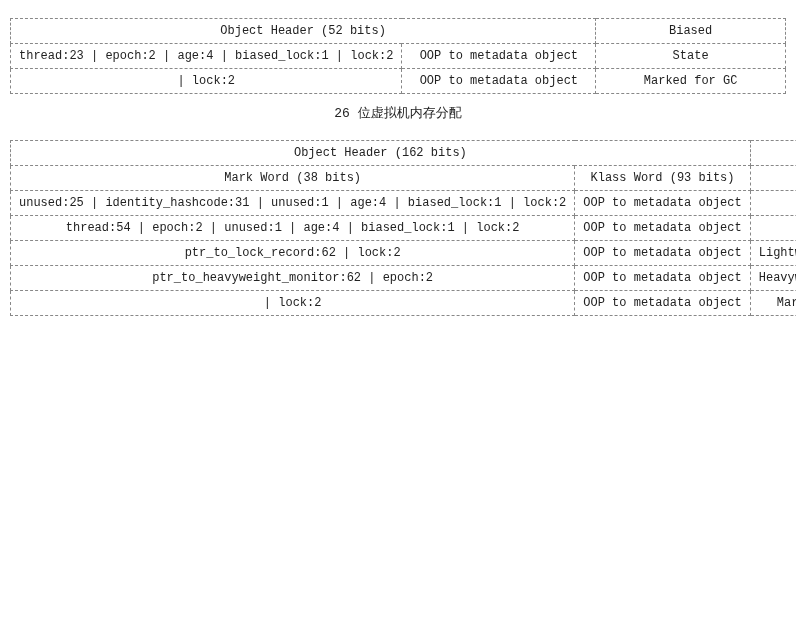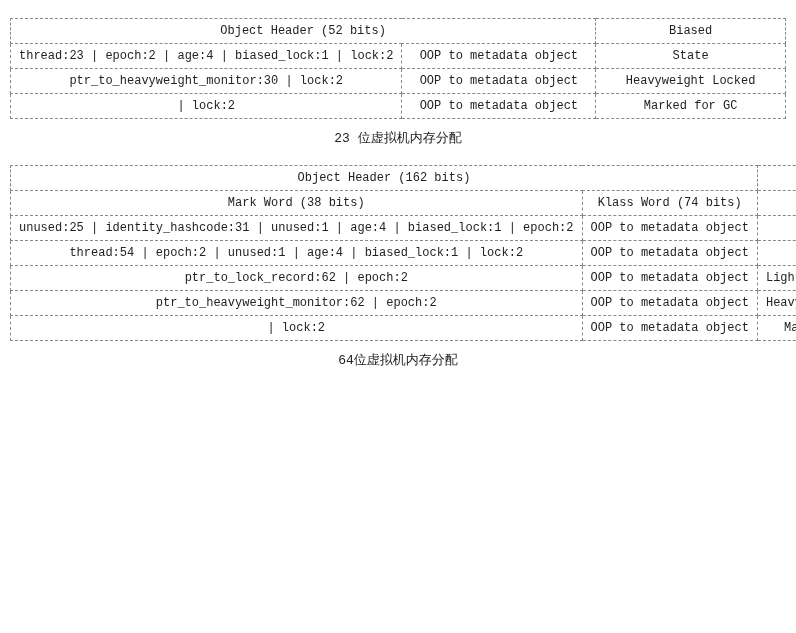--- a/index.html
+++ b/index.html
@@ -55,67 +55,61 @@
         <td class="col-state">Biased</td>
       </tr>
 
 
       <tr>
         <td class="col-markword">thread:23 | epoch:2 | age:4 | biased_lock:1 | lock:2</td>
         <td class="col-klassword">OOP to metadata object</td>
         <td class="col-state">State</td>
       </tr>
       <tr>
-        <td class="col-markword">ptr_to_heavyweight_monitor:30  | lock:2</td>
-        <td class="col-klassword">OOP to metadata object</td>
-        <td class="col-state">Heavyweight Locked</td>
-      </tr>
-      <tr>
         <td class="col-markword">| lock:2</td>
         <td class="col-klassword">OOP to metadata object</td>
         <td class="col-state">Marked for GC</td>
       </tr>
     </tbody>
   </table>
-  <div class="caption">23 位虚拟机内存分配</div>
+  <div class="caption">26 位虚拟机内存分配</div>
 </div>
 
 <div class="section">
   <table class="obj-table">
     <tbody>
       <tr>
         <td colspan="2">Object Header (162 bits)</td>
         <td class="col-state">State</td>
       </tr>
       <tr>
         <td class="col-markword">Mark Word (38 bits)</td>
-        <td class="col-klassword">Klass Word (74 bits)</td>
+        <td class="col-klassword">Klass Word (93 bits)</td>
         <td class="col-state"></td>
       </tr>
       <tr>
-        <td class="col-markword">unused:25 | identity_hashcode:31 | unused:1 | age:4 | biased_lock:1 | epoch:2</td>
+        <td class="col-markword">unused:25 | identity_hashcode:31 | unused:1 | age:4 | biased_lock:1 | lock:2</td>
         <td class="col-klassword">OOP to metadata object</td>
         <td class="col-state">Normal</td>
       </tr>
       <tr>
         <td class="col-markword">thread:54 |    epoch:2    | unused:1 | age:4 | biased_lock:1 | lock:2</td>
         <td class="col-klassword">OOP to metadata object</td>
         <td class="col-state">Biased</td>
       </tr>
       <tr>
-        <td class="col-markword">ptr_to_lock_record:62               | epoch:2</td>
+        <td class="col-markword">ptr_to_lock_record:62               | lock:2</td>
         <td class="col-klassword">OOP to metadata object</td>
         <td class="col-state">Lightweight Locked</td>
       </tr>
       <tr>
         <td class="col-markword">ptr_to_heavyweight_monitor:62       | epoch:2</td>
         <td class="col-klassword">OOP to metadata object</td>
         <td class="col-state">Heavyweight Locked</td>
       </tr>
       <tr>
         <td class="col-markword">| lock:2</td>
         <td class="col-klassword">OOP to metadata object</td>
         <td class="col-state">Marked for GC</td>
       </tr>
     </tbody>
   </table>
-  <div class="caption">64位虚拟机内存分配</div>
 </div>
 
 </body></html>

